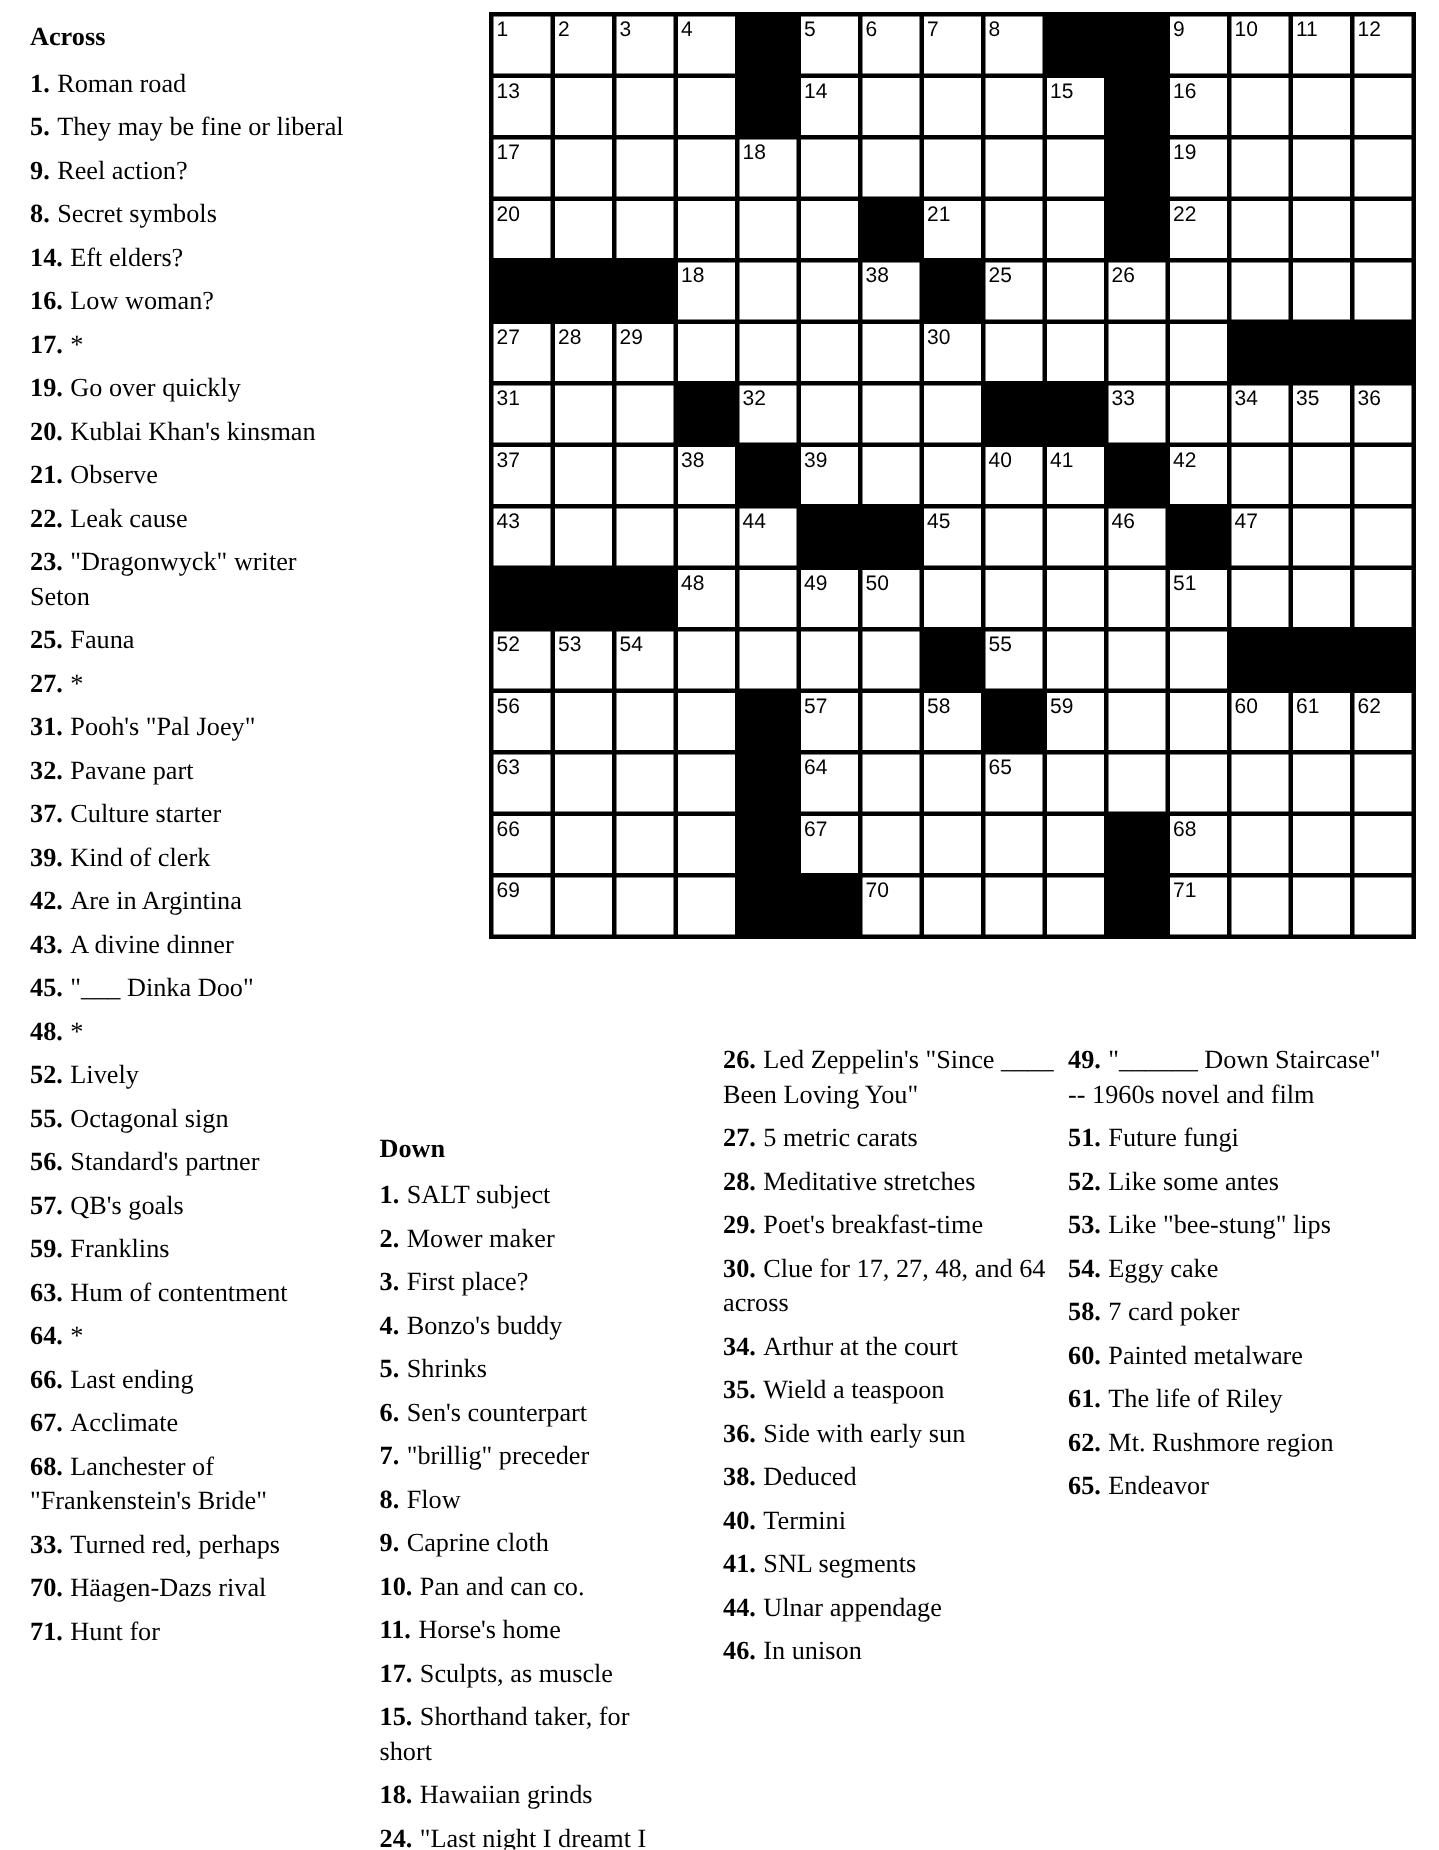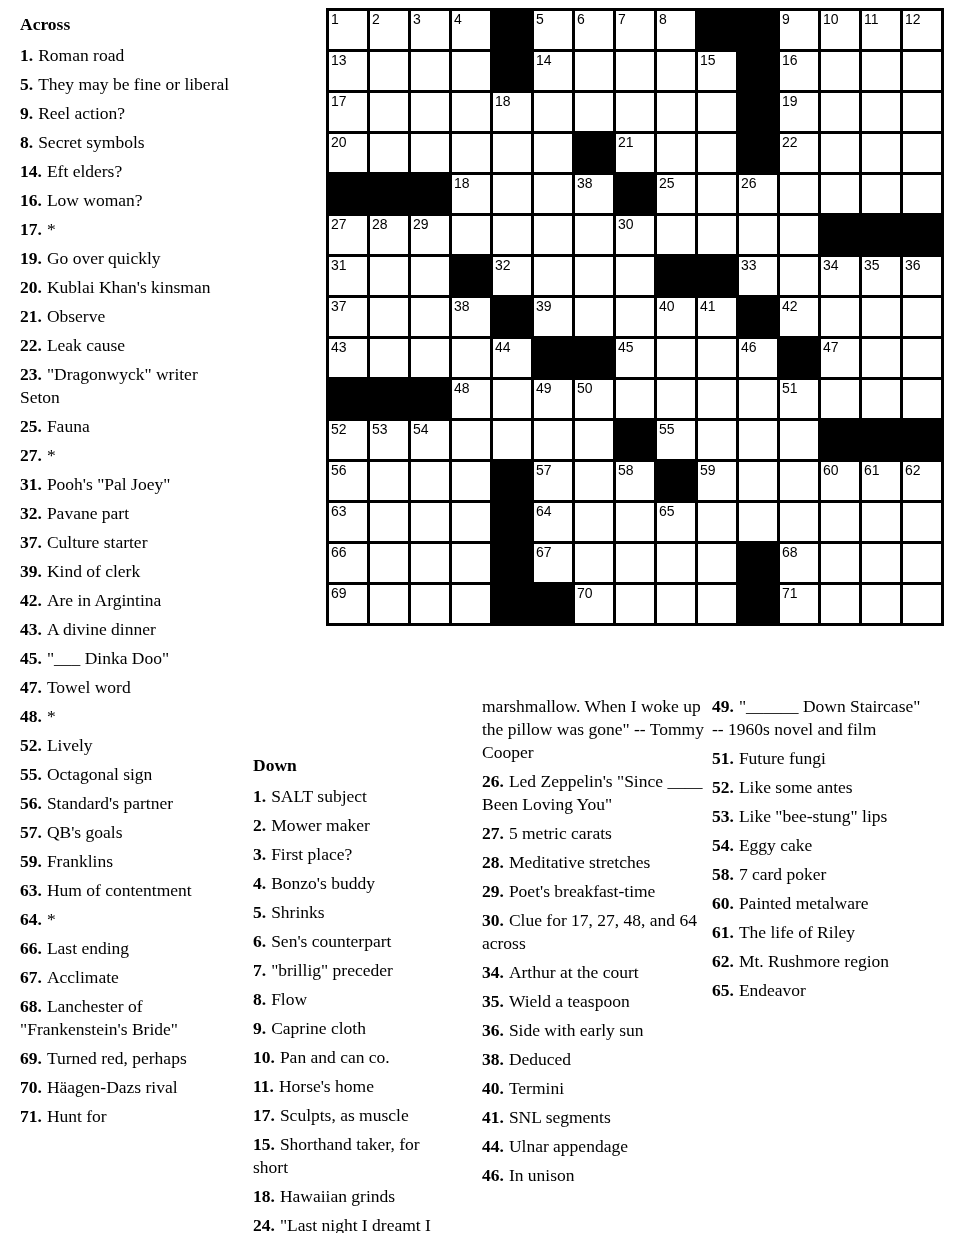--- a/index.html
+++ b/index.html
@@ -446,21 +446,20 @@
       <div class="clue"><b class="n">37.</b><span class="t">Culture starter</span></div>
 
       <div class="clue"><b class="n">39.</b><span class="t">Kind of clerk</span></div>
 
       <div class="clue"><b class="n">42.</b><span class="t">Are in Argintina</span></div>
 
       <div class="clue"><b class="n">43.</b><span class="t">A divine dinner</span></div>
 
       <div class="clue"><b class="n">45.</b><span class="t">"___ Dinka Doo"</span></div>
 
-      <div class="clue"><b class="n">47.</b><span class="t">Towel word</span></div>
 
       <div class="clue"><b class="n">48.</b><span class="t">*</span></div>
 
       <div class="clue"><b class="n">52.</b><span class="t">Lively</span></div>
 
       <div class="clue"><b class="n">55.</b><span class="t">Octagonal sign</span></div>
 
       <div class="clue"><b class="n">56.</b><span class="t">Standard's partner</span></div>
 
       <div class="clue"><b class="n">57.</b><span class="t">QB's goals</span></div>
@@ -470,21 +469,21 @@
       <div class="clue"><b class="n">63.</b><span class="t">Hum of contentment</span></div>
 
       <div class="clue"><b class="n">64.</b><span class="t">*</span></div>
 
       <div class="clue"><b class="n">66.</b><span class="t">Last ending</span></div>
 
       <div class="clue"><b class="n">67.</b><span class="t">Acclimate</span></div>
 
       <div class="clue"><b class="n">68.</b><span class="t">Lanchester of "Frankenstein's Bride"</span></div>
 
-      <div class="clue"><b class="n">69.</b><span class="t">Turned red, perhaps</span></div>
+      <div class="clue"><b class="n">33.</b><span class="t">Turned red, perhaps</span></div>
 
       <div class="clue"><b class="n">70.</b><span class="t">Häagen-Dazs rival</span></div>
 
       <div class="clue"><b class="n">71.</b><span class="t">Hunt for</span></div>
     </div>
 </div>
 
 <div class="clue-col col-down1">
   <div class="hdr">Down</div>
   <div>
@@ -515,21 +514,20 @@
 
       <div class="clue"><b class="n">15.</b><span class="t">Shorthand taker, for short</span></div>
 
       <div class="clue"><b class="n">18.</b><span class="t">Hawaiian grinds</span></div>
 
       <div class="clue"><b class="n">24.</b><span class="t">"Last night I dreamt I _____ ten pound</span></div>
     </div>
 </div>
 
 <div class="clue-col col-down2">
-  <div class="clue">marshmallow. When I woke up the pillow was gone" -- Tommy Cooper</div>
   <div>
 
       <div class="clue"><b class="n">26.</b><span class="t">Led Zeppelin's "Since ____ Been Loving You"</span></div>
 
       <div class="clue"><b class="n">27.</b><span class="t">5 metric carats</span></div>
 
       <div class="clue"><b class="n">28.</b><span class="t">Meditative stretches</span></div>
 
       <div class="clue"><b class="n">29.</b><span class="t">Poet's breakfast-time</span></div>
 

